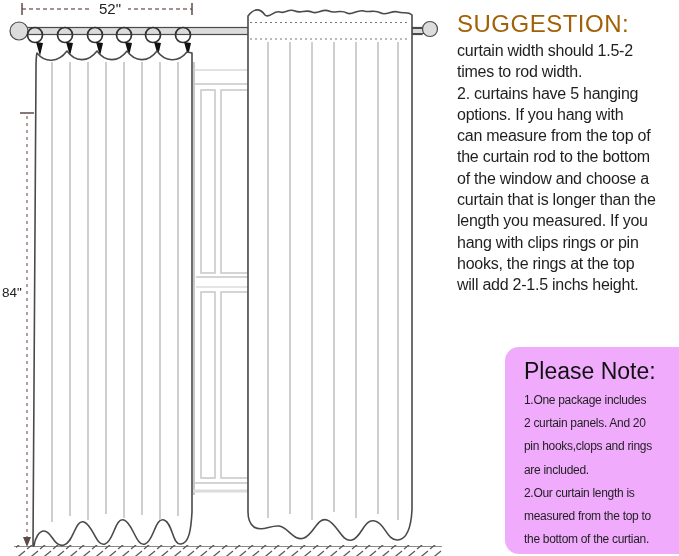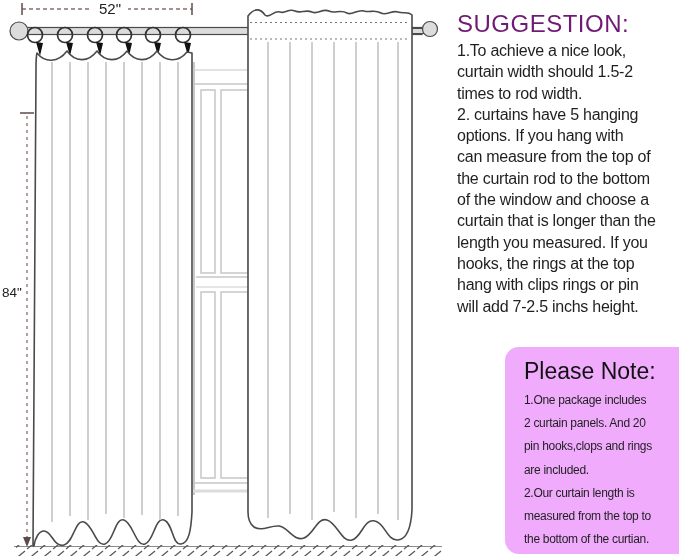--- a/index.html
+++ b/index.html
@@ -5,21 +5,21 @@
   html,body{margin:0;padding:0;background:#fff;}
   .canvas{
     position:relative;width:679px;height:556px;background:#ffffff;overflow:hidden;
     font-family:"Liberation Sans", sans-serif;color:#1c1c1c;
   }
   svg{position:absolute;left:0;top:0;}
   .suggestion{
     position:absolute;left:457px;top:8px;width:222px;
   }
   .s-heading{
-    font-size:24px;letter-spacing:0.5px;line-height:32px;color:#701a75;
+    font-size:24px;letter-spacing:0.5px;line-height:32px;color:#a16207;
     white-space:nowrap;
   }
   .s-lines .tline{
     font-size:16px;line-height:21.3px;letter-spacing:-0.25px;white-space:nowrap;color:#1f1f1f;
   }
   .note-box{
     position:absolute;left:457px;top:347px;width:217px;height:207px;
     border-radius:14px;box-sizing:border-box;padding:9px 0 0 19px;
   }
   .n-heading{
@@ -150,33 +150,32 @@
       <line x1="20" y1="113" x2="34" y2="113" stroke="#5f4a4a" stroke-width="1.5"></line>
       <polygon points="23,537 31,537 27,547" fill="#5f4a4a"></polygon>
       <rect x="0" y="284" width="25" height="16" fill="#ffffff"></rect>
       <text class="dim-label" x="12" y="297" font-size="13.5" fill="#222" text-anchor="middle">84"</text>
     </g>
   </svg>
 
   <div class="suggestion">
     <div class="s-heading">SUGGESTION:</div>
     <div class="s-lines">
-        <div class="tline">1.To achieve a nice look,</div>
         <div class="tline">curtain width should 1.5-2</div>
         <div class="tline">times to rod width.</div>
         <div class="tline">2. curtains have 5 hanging</div>
         <div class="tline">options. If you hang with</div>
         <div class="tline">can measure from the top of</div>
         <div class="tline">the curtain rod to the bottom</div>
         <div class="tline">of the window and choose a</div>
         <div class="tline">curtain that is longer than the</div>
         <div class="tline">length you measured. If you</div>
+        <div class="tline">hang with clips rings or pin</div>
         <div class="tline">hooks, the rings at the top</div>
-        <div class="tline">hang with clips rings or pin</div>
-        <div class="tline">will add 7-2.5 inchs height.</div>
+        <div class="tline">will add 2-1.5 inchs height.</div>
       </div>
   </div>
 
   <div class="note-box" style="background-color: #f0abfc; margin-left: 48px;">
     <div class="n-heading">Please Note:</div>
     <div class="n-lines">
         <div class="tline">1.One package includes</div>
         <div class="tline">2 curtain panels. And 20</div>
         <div class="tline">pin hooks,clops and rings</div>
         <div class="tline">are included.</div>

